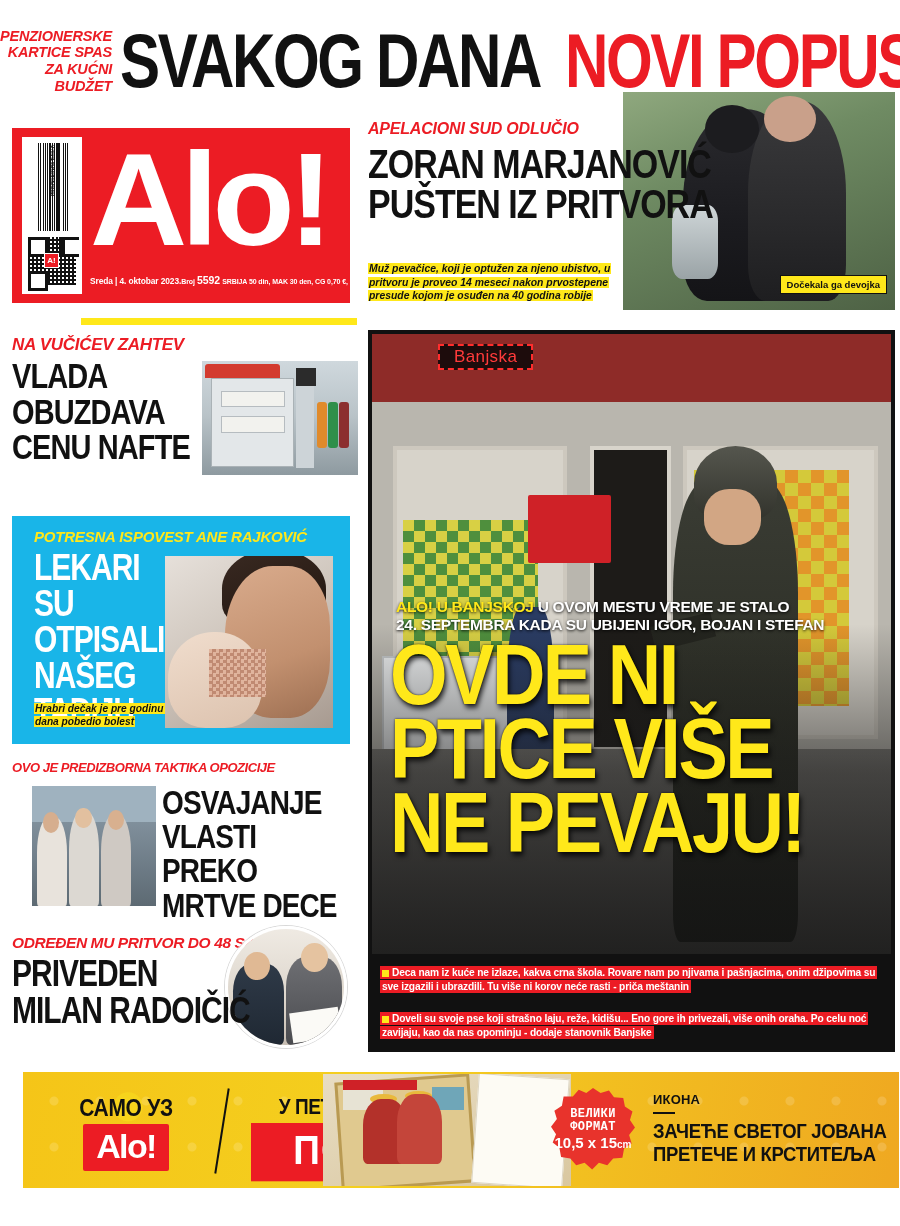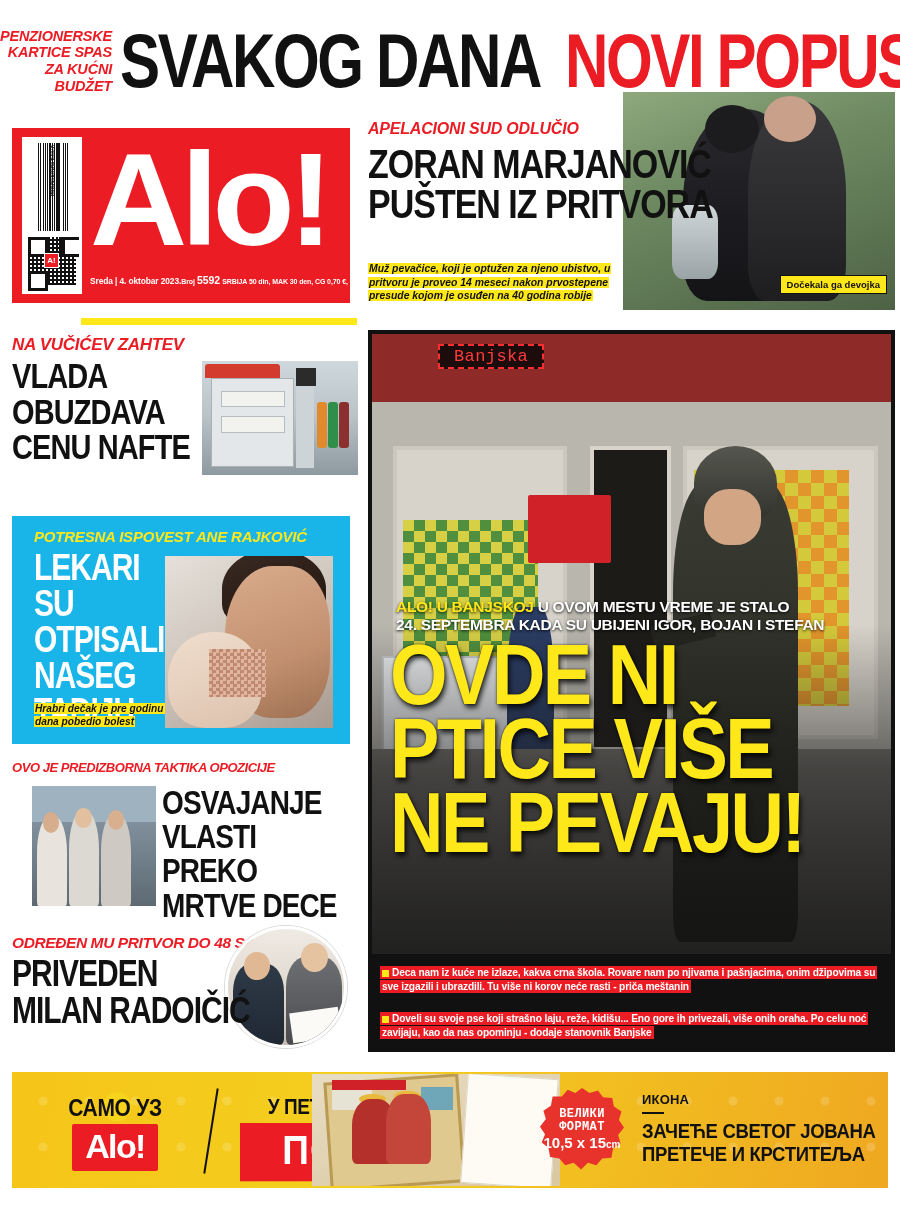--- a/index.html
+++ b/index.html
@@ -115,37 +115,37 @@
     letter-spacing:-1px;transform:scaleY(1.2);transform-origin:left top;}
   .arad-photo{position:absolute;right:10px;top:-8px;width:116px;height:116px;border-radius:50%;
     overflow:hidden;border:3px solid #fff;box-shadow:0 0 0 1px #d8d8d8;}
 
   
   .main-story{position:absolute;left:368px;top:330px;width:527px;height:722px;background:#111;overflow:hidden;}
   .ms-photo{position:absolute;left:4px;top:4px;width:519px;height:620px;overflow:hidden;background:#6b6b63;}
   .ms-shade{position:absolute;left:0;bottom:0;width:100%;height:330px;
     background:linear-gradient(180deg,rgba(20,20,20,0) 0%,rgba(25,25,25,.55) 45%,rgba(20,20,20,.82) 100%);}
   .ms-sign{position:absolute;left:66px;top:10px;background:#1d0c0c;border:2px dashed #ff2d2d;
-    color:#ff3b3b;font-size:17px;padding:1px 14px;letter-spacing:.4px;font-family:Liberation Mono, monospace;}
+    color:#ff3b3b;font-size:17px;padding:1px 14px;letter-spacing:.4px;font-family:Liberation Sans, sans-serif;}
   .ms-over{position:absolute;left:28px;top:268px;width:470px;color:#fff;font-weight:bold;
     font-size:15.5px;line-height:1.18;letter-spacing:-.3px;text-transform:uppercase;
     text-shadow:0 1px 3px rgba(0,0,0,.9);}
   .ms-over em{color:#ffe81a;font-style:normal;}
   .ms-head{position:absolute;left:22px;top:308px;width:500px;color:#ffe81a;font-weight:bold;
     font-size:74px;line-height:.88;letter-spacing:-2.5px;text-transform:uppercase;
     transform:scaleY(1.14);transform-origin:left top;
     text-shadow:0 0 2px rgba(0,0,0,.85),2px 3px 5px rgba(0,0,0,.75);}
   .ms-caps{position:absolute;left:4px;top:624px;width:519px;height:94px;display:flex;gap:10px;
     padding:12px 8px 0 8px;box-sizing:border-box;flex-direction:column;}
   .ms-cap{flex:1;color:#fff;font-weight:bold;font-size:10.2px;line-height:1.34;letter-spacing:-.15px;}
   .ms-cap span{background:#ec1c24;box-decoration-break:clone;-webkit-box-decoration-break:clone;padding:1px 2px;}
   .sq{display:inline-block;width:7px;height:7px;background:#ffe81a;margin-right:3px;vertical-align:middle;}
 
   
-  .banner{position:absolute;left:12px;top:1072px;width:876px;height:116px;overflow:hidden;
+  .banner{position:absolute;left:23px;top:1072px;width:876px;height:116px;overflow:hidden;
     background:
       radial-gradient(circle at 12% 30%,#f7d41c 0 14px,transparent 15px),
       linear-gradient(100deg,#f5c518 0%,#f4cf1f 40%,#efa821 100%);}
   .banner-pattern{position:absolute;inset:0;opacity:.35;
     background-image:
       radial-gradient(circle,rgba(255,255,255,.45) 4px,transparent 5px);
     background-size:46px 46px;background-position:8px 6px;}
   .bn-samo{position:absolute;left:28px;top:22px;width:150px;text-align:center;}
   .bn-samo-t{color:#111;font-weight:bold;font-size:21px;letter-spacing:-.3px;
     transform:scaleY(1.15);transform-origin:center top;}

